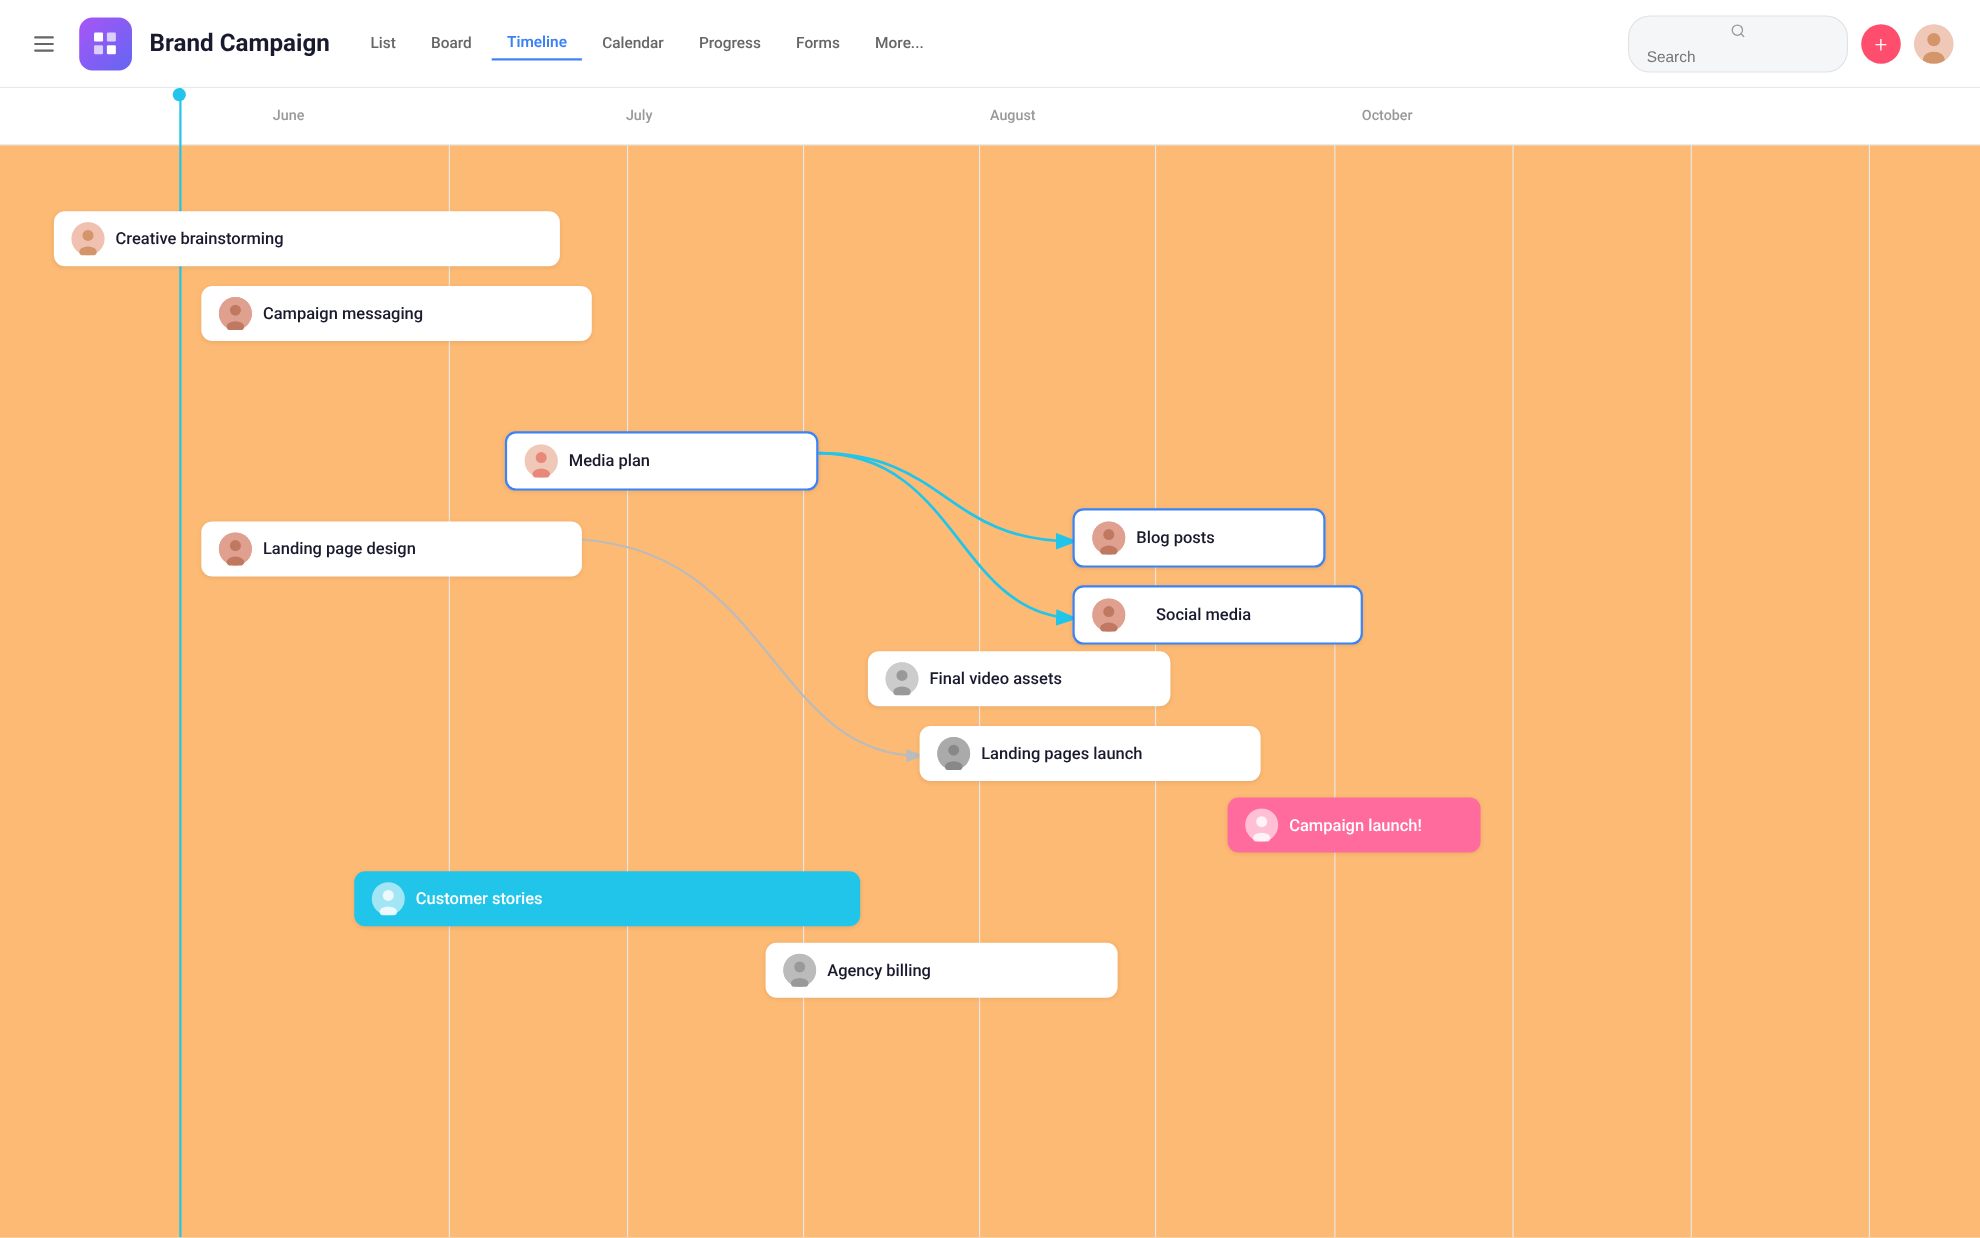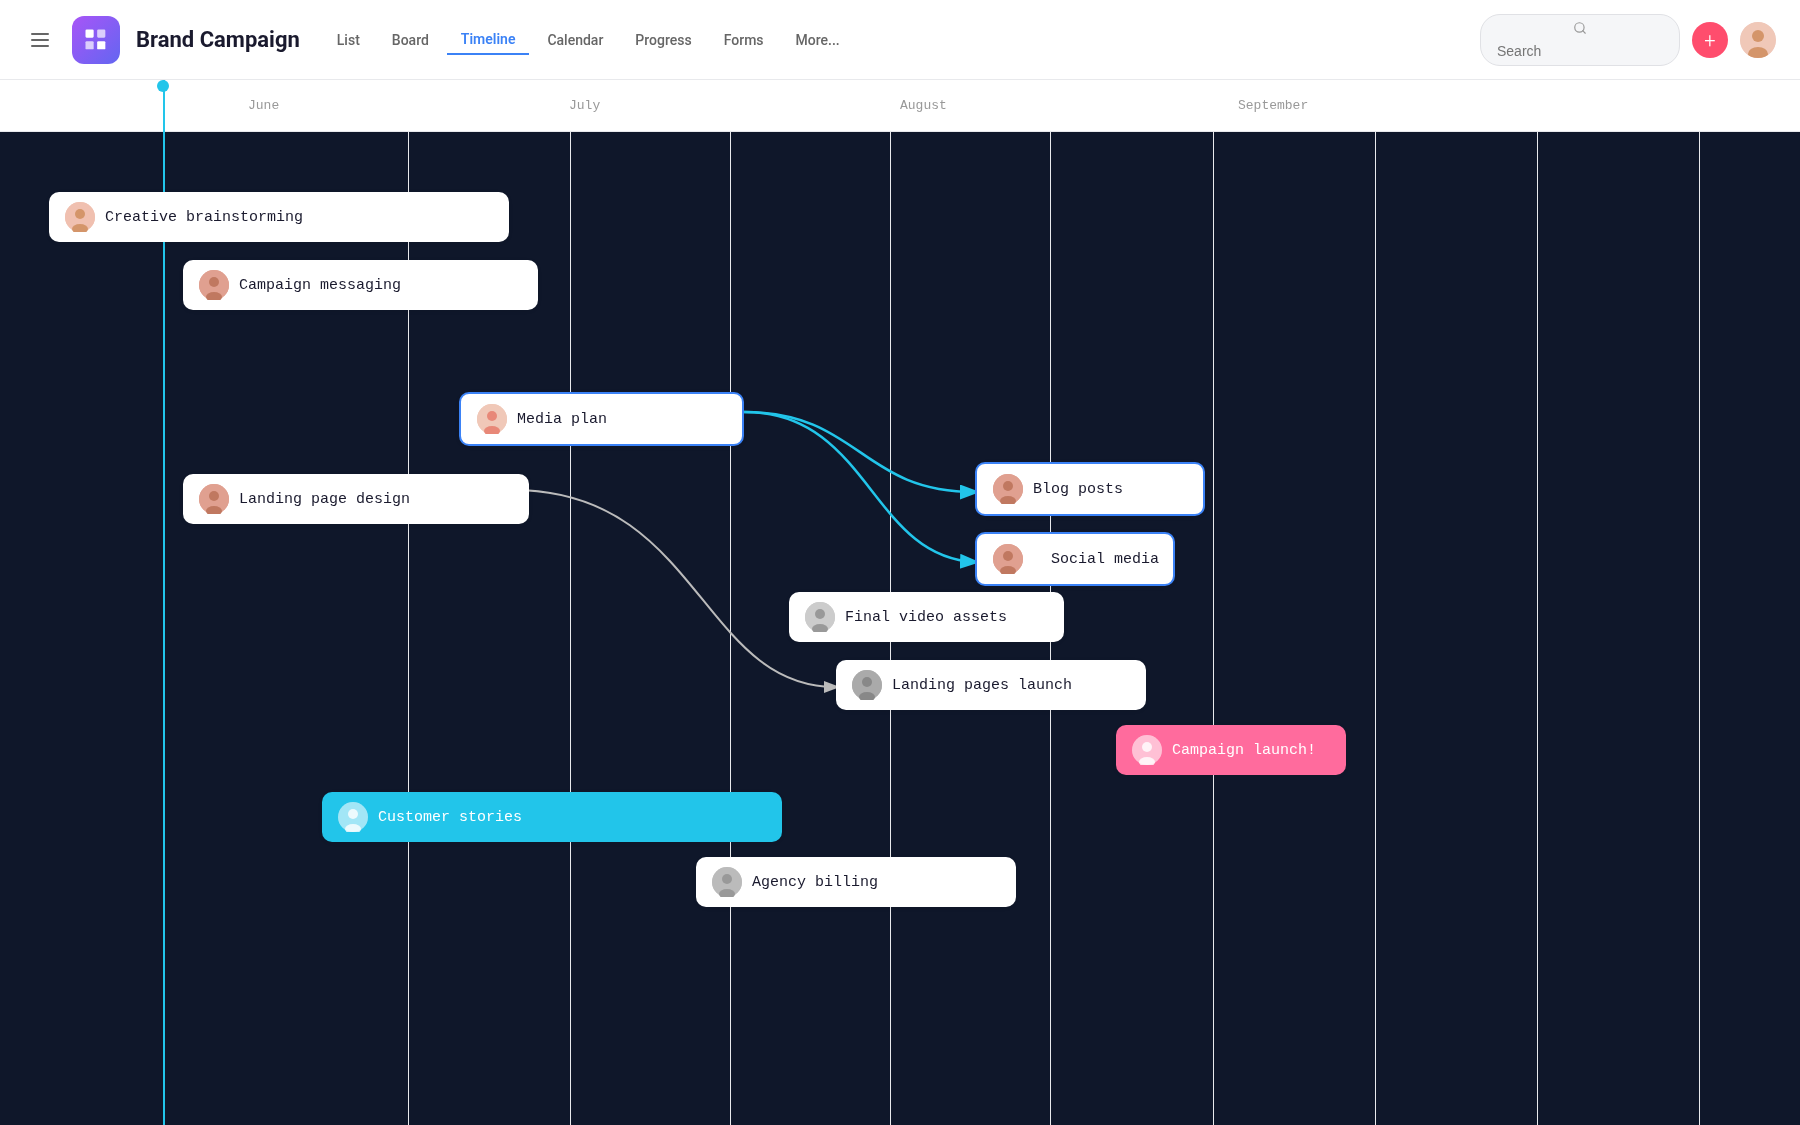--- a/index.html
+++ b/index.html
@@ -80,22 +80,21 @@
       background: #f0d0c8;
       overflow: hidden;
       display: flex; align-items: center; justify-content: center;
     }
 
     
     .timeline-container {
       height: calc(1125px - 80px);
       overflow: hidden;
       position: relative;
-      background: #0f172a;
-      font-family: Liberation Mono, monospace;
+      background: #fdba74;
     }
 
     
     .month-header {
       height: 52px;
       background: #fff;
       border-bottom: 1px solid #e8e9ec;
       display: flex;
       align-items: center;
       position: relative;
@@ -234,21 +233,21 @@
     </div>
   </div>
 </div>
 
 <div class="timeline-container">
 
   <div class="month-header">
     <span class="month-label" style="left: 248px;">June</span>
     <span class="month-label" style="left: 569px;">July</span>
     <span class="month-label" style="left: 900px;">August</span>
-    <span class="month-label" style="left: 1238px;">September</span>
+    <span class="month-label" style="left: 1238px;">October</span>
   </div>
 
   <div class="vline" style="left: 408px;"></div>
   <div class="vline" style="left: 570px;"></div>
   <div class="vline" style="left: 730px;"></div>
   <div class="vline" style="left: 890px;"></div>
   <div class="vline" style="left: 1050px;"></div>
   <div class="vline" style="left: 1213px;"></div>
   <div class="vline" style="left: 1375px;"></div>
   <div class="vline" style="left: 1537px;"></div>
@@ -325,21 +324,21 @@
       <div class="task-avatar-circle" style="background: #e0a090;">
         <svg width="30" height="30" viewBox="0 0 30 30">
           <circle cx="15" cy="15" r="15" fill="#e0a090"></circle>
           <circle cx="15" cy="12" r="5" fill="#c07860"></circle>
           <ellipse cx="15" cy="27" rx="8" ry="5" fill="#c07860"></ellipse>
         </svg>
       </div>
       <span>Blog posts</span>
     </div>
 
-    <div class="task-card outlined" style="left:975px; top:400px; width:200px;gap:28px;">
+    <div class="task-card outlined" style="left:975px; top:400px; width:264px;gap:28px;">
       <div class="task-avatar-circle" style="background: #e0a090;">
         <svg width="30" height="30" viewBox="0 0 30 30">
           <circle cx="15" cy="15" r="15" fill="#e0a090"></circle>
           <circle cx="15" cy="12" r="5" fill="#c07860"></circle>
           <ellipse cx="15" cy="27" rx="8" ry="5" fill="#c07860"></ellipse>
         </svg>
       </div>
       <span>Social media</span>
     </div>
 

